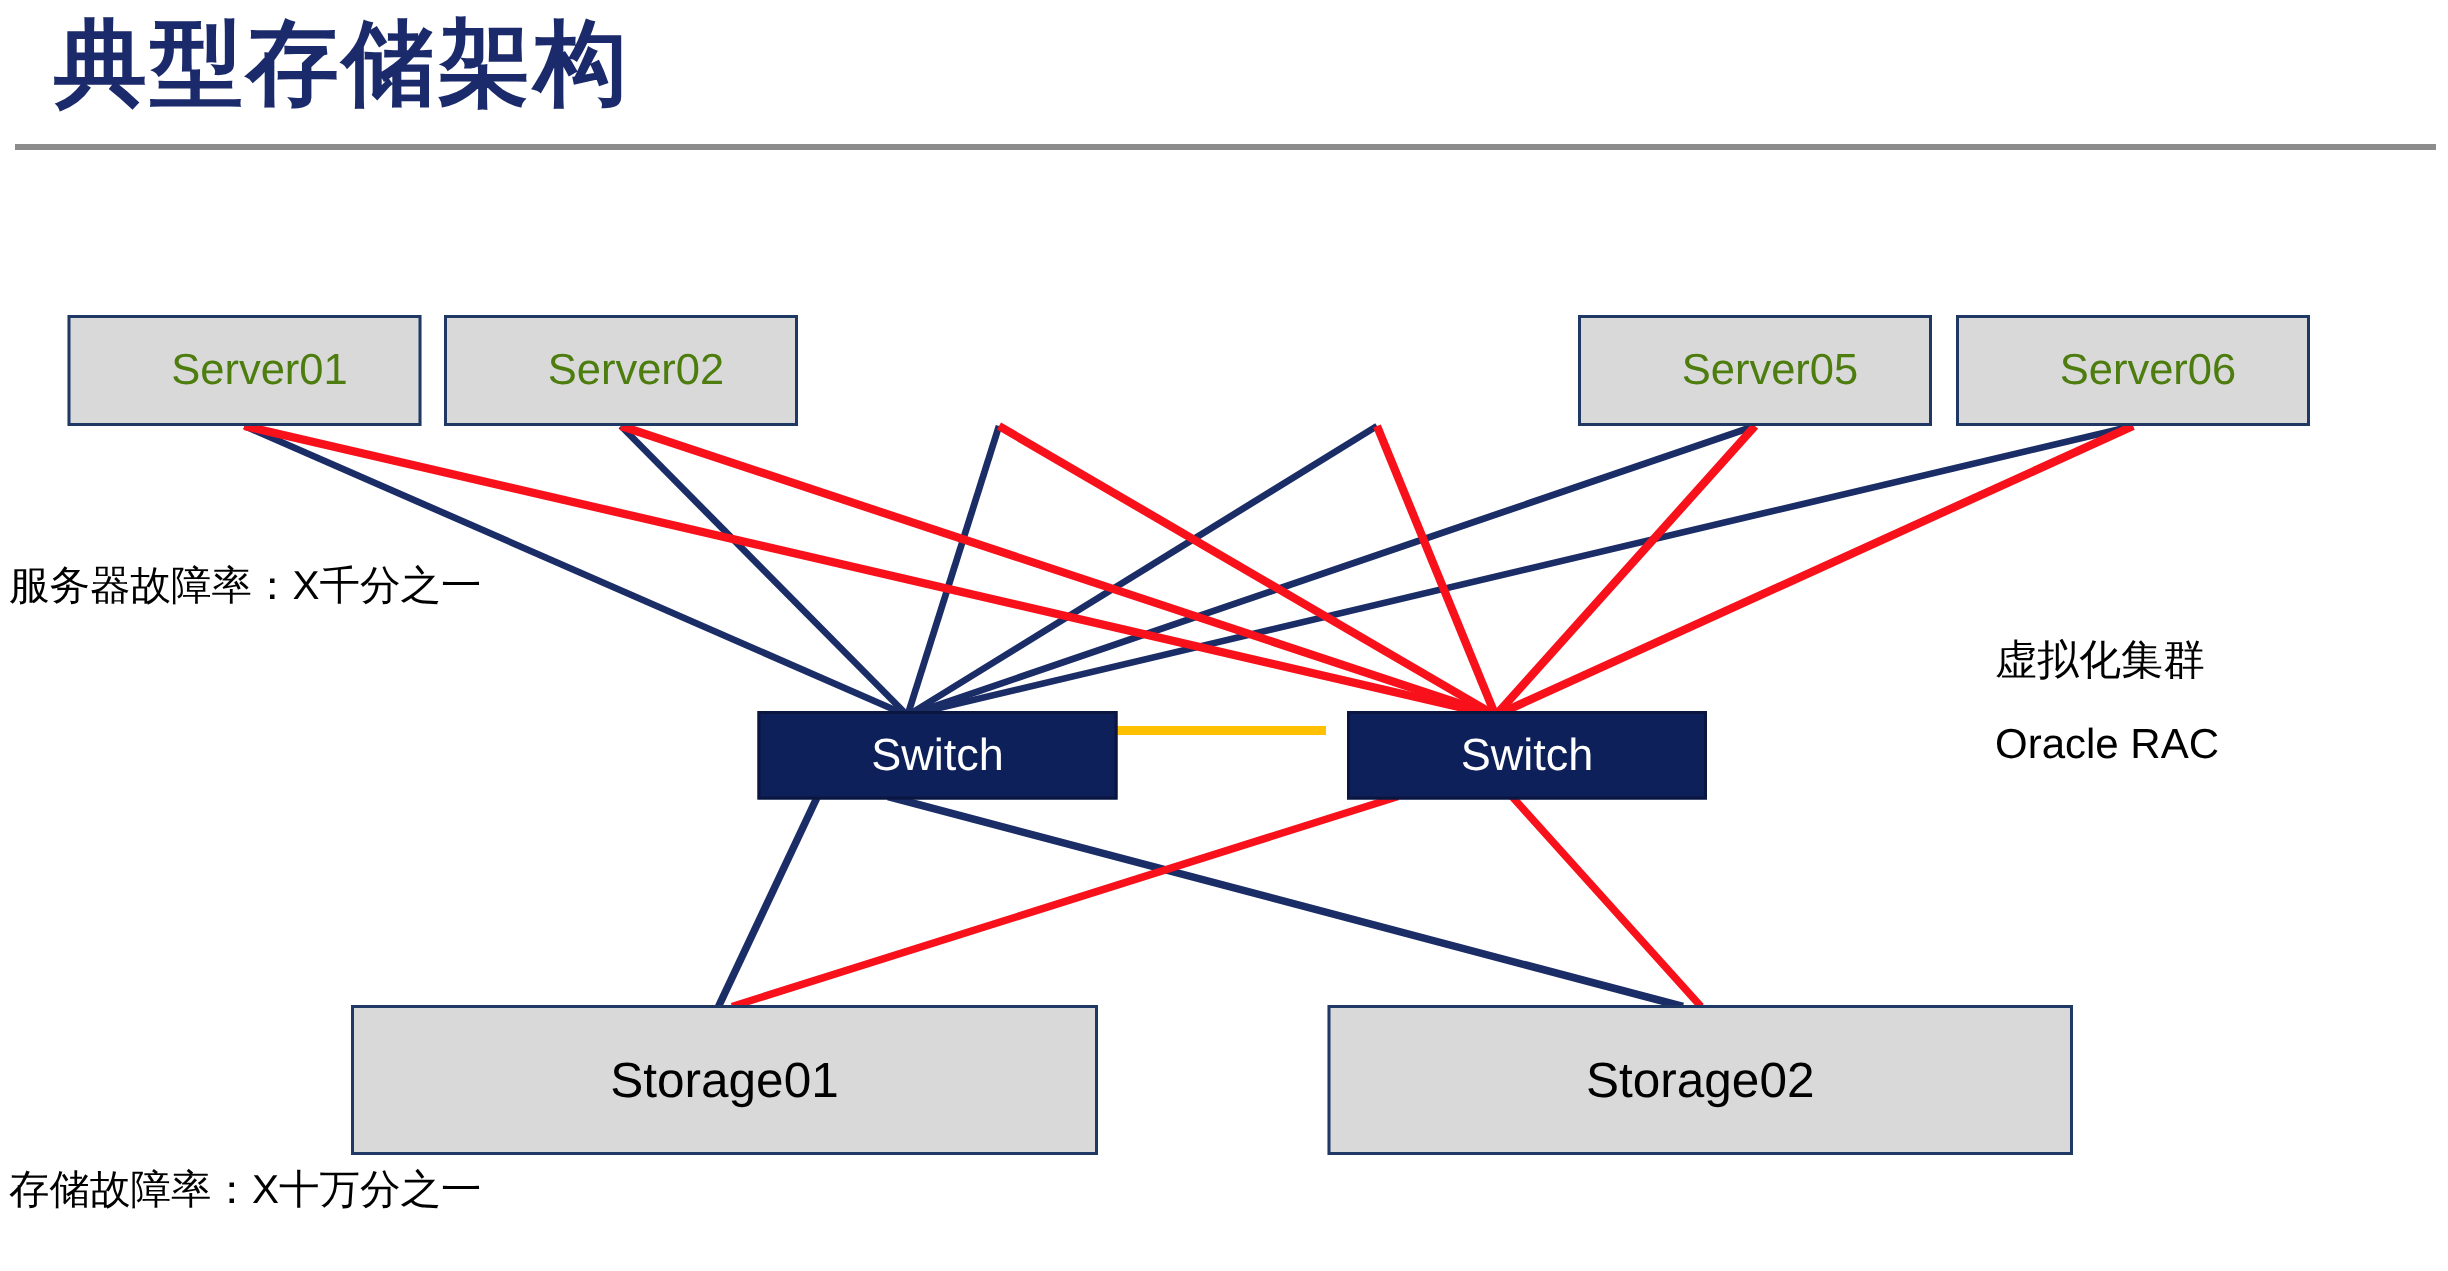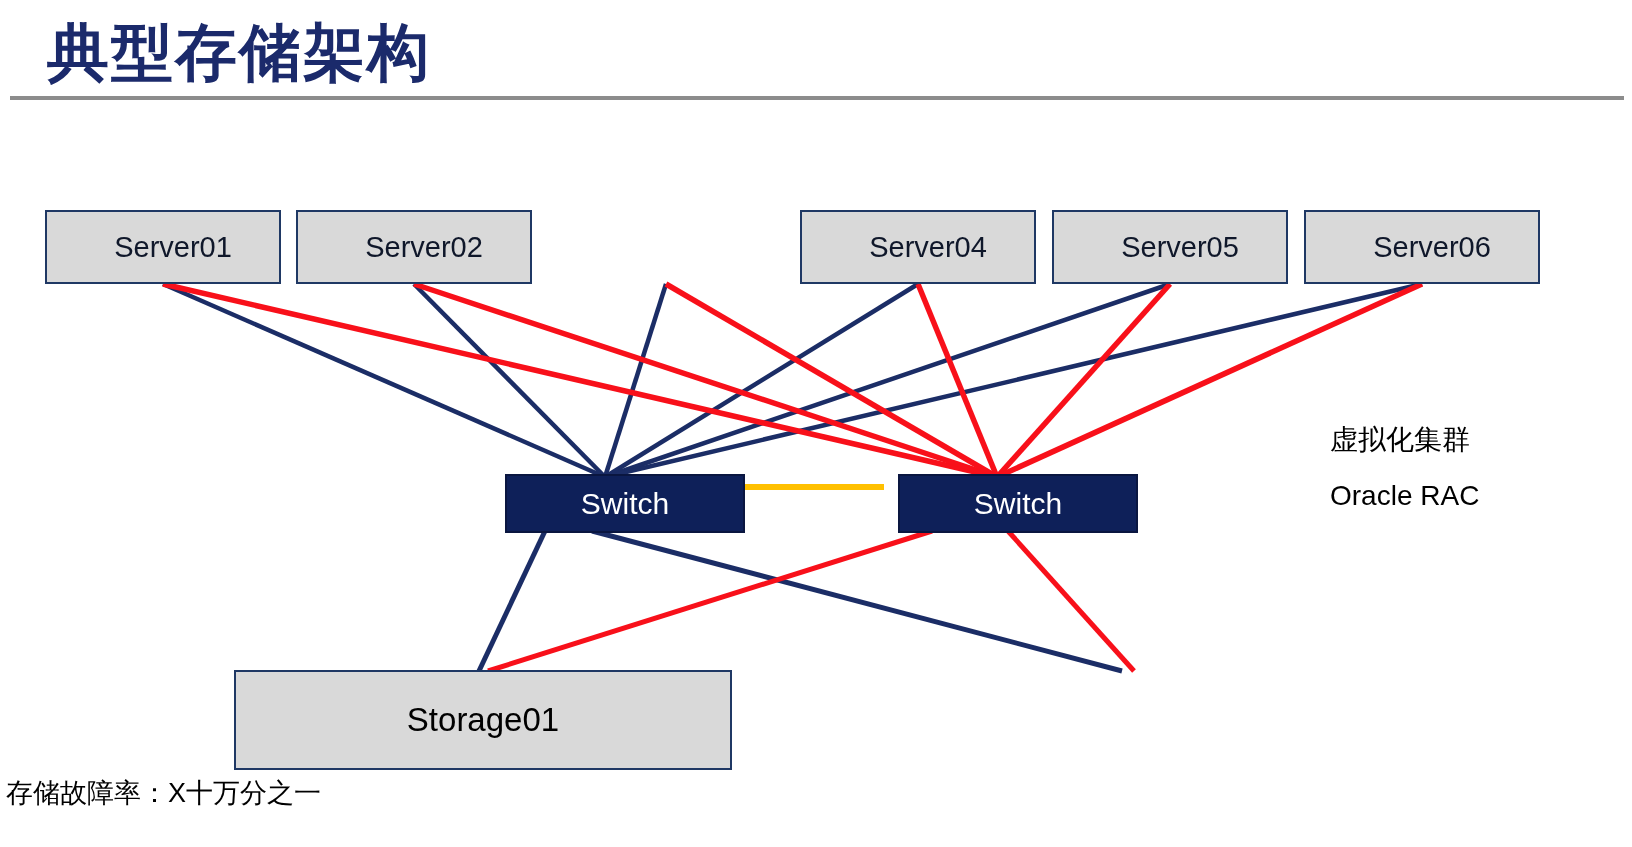--- a/index.html
+++ b/index.html
@@ -1,39 +1,39 @@
 <!DOCTYPE html>
 <html><head>
 <meta charset="utf-8">
 <style>
   html,body{margin:0;padding:0;background:#ffffff;}
   .slide{
     position:relative;width:1632px;height:847px;background:#ffffff;
     font-family:"Liberation Sans",sans-serif;overflow:hidden;
   }
   .title{
-    position:absolute;left:36px;top:0px;margin:11px;
+    position:absolute;left:36px;top:0px;margin:0;
     font-size:62px;font-weight:700;color:#1B2A6B;letter-spacing:2px;
   }
   .divider{
     position:absolute;left:10px;top:96px;width:1614px;height:4px;background:#8C8C8C;
   }
   svg.links{position:absolute;left:0;top:0;z-index:1;}
   .ln-navy{stroke:#1B2D66;stroke-width:4.5;}
   .ln-red{stroke:#F8101A;stroke-width:5.5;}
   .ln-navy-lower{stroke:#1B2D66;stroke-width:5;}
   .ln-red-lower{stroke:#F8101A;stroke-width:5;}
   .ln-orange{stroke:#FFC000;stroke-width:6;}
   .node{
     position:absolute;z-index:2;display:flex;align-items:center;justify-content:center;
     box-sizing:border-box;
   }
   .server{
     background:#D9D9D9;border:2px solid #1F3864;
-    width:236px;height:74px;top:210px;font-size:29px;color:#0f172a;padding-left:20px;
+    width:236px;height:74px;top:210px;font-size:29px;color:#4d7c0f;padding-left:20px;
   }
   .switch{
     background:#0E2059;border:2px solid #0A1640;
     width:240px;height:59px;top:474px;font-size:30px;color:#ffffff;margin-left:16px;
   }
   .storage{
     background:#D9D9D9;border:2px solid #1F3864;
     height:100px;top:670px;font-size:33px;color:#000;
   }
   .rate-label{
@@ -75,41 +75,42 @@
     <line class="ln-red-lower" x1="932" y1="531" x2="488" y2="671"></line>
     <line class="ln-red-lower" x1="1008" y1="531" x2="1134" y2="671"></line>
   </svg>
 
   <div class="node server" style="left:45px">
     <span>Server01</span>
   </div>
   <div class="node server" style="left:296px">
     <span>Server02</span>
   </div>
-  <div class="node server" style="left:800px">
-    <span>Server04</span>
-  </div>
   <div class="node server" style="left:1052px">
     <span>Server05</span>
   </div>
   <div class="node server" style="left:1304px">
     <span>Server06</span>
   </div>
 
   <div class="node switch" style="left:489px">
     <span>Switch</span>
   </div>
   <div class="node switch" style="left:882px">
     <span>Switch</span>
   </div>
 
   <div class="node storage" style="left:234px;width:498px">
     <span>Storage01</span>
   </div>
+  <div class="node storage" style="left:885px;width:497px">
+    <span>Storage02</span>
+  </div>
 
+  <div class="rate-label" style="left:6px;top:372px">服务器故障率：X千分之一</div>
   <div class="rate-label" style="left:6px;top:775px">存储故障率：X十万分之一</div>
 
   <div class="side-note">
     <div>虚拟化集群</div>
     <div>Oracle RAC</div>
   </div>
 
 </div>
 
 </body></html>

